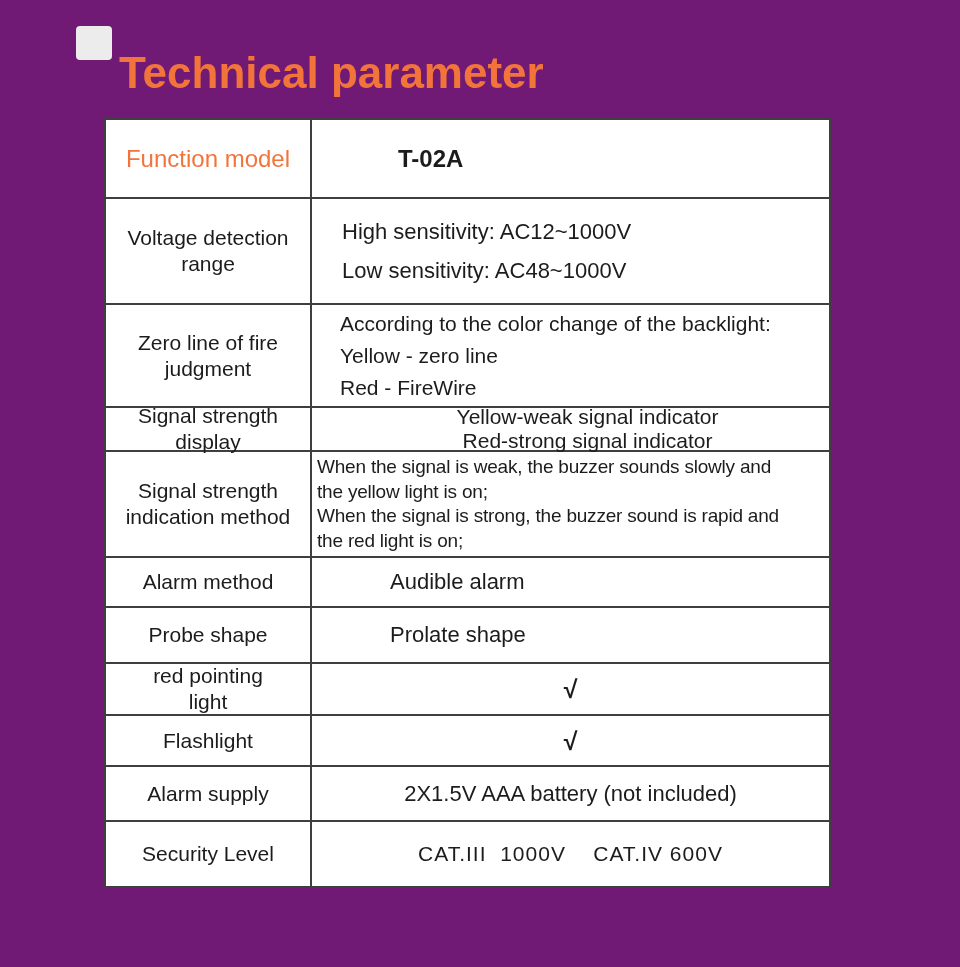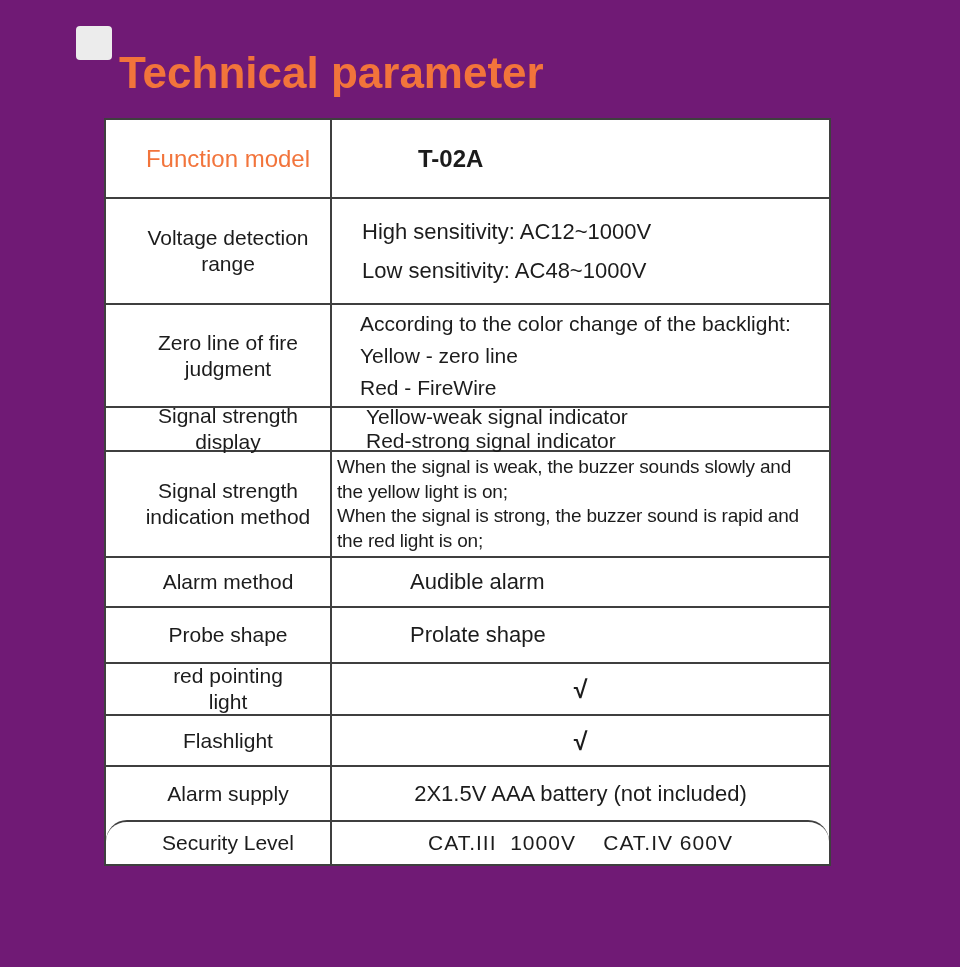--- a/index.html
+++ b/index.html
@@ -23,40 +23,40 @@
     position:absolute;left:104px;top:118px;width:727px;
     border:2px solid var(--border);
     color:var(--text);
     background:#fff;
   }
   .row{display:flex;}
   .row + .row{border-top:2px solid var(--border);}
   .cl{
     width:206px;flex:0 0 206px;border-right:2px solid var(--border);
     display:flex;align-items:center;justify-content:center;
-    text-align:center;font-size:21px;line-height:26px;padding:2px 9px;margin-left:20px;
+    text-align:center;font-size:21px;line-height:26px;padding:2px 9px;
   }
   .cl .narrow{display:inline-block;max-width:150px;}
   .accent-label{color:var(--accent);font-size:24px;font-weight:400;}
   .cr{
     flex:1 1 auto;display:flex;flex-direction:column;justify-content:center;
     font-size:22px;line-height:28px;min-width:0;
   }
   .ln{display:block;white-space:nowrap;}
 
   
   .r1{height:77px;}  .r2{height:106px;} .r3{height:103px;} .r4{height:44px;}
   .r5{height:106px;} .r6{height:50px;}  .r7{height:56px;}  .r8{height:52px;}
-  .r9{height:51px;}  .r10{height:55px;} .r11{height:44px;border-radius:21px;}
+  .r9{height:51px;}  .r10{height:55px;} .r11{height:66px;}
 
   
   .v1{padding-left:86px;font-weight:700;font-size:24px;}
   .v2{padding-left:30px;row-gap:11px;}
   .v3{padding-left:28px;font-size:21px;line-height:32px;}
-  .v4{padding-left:34px;font-size:21px;line-height:24px;}
+  .v4{padding-left:34px;font-size:21px;line-height:24px;text-align:center;}
   .v5{padding-left:5px;font-size:19px;line-height:24.5px;letter-spacing:-0.2px;}
   .v6,.v7{padding-left:33px;margin-left:45px;}
   .v8,.v9{align-items:center;font-weight:700;font-size:25px;}
   .v10{align-items:center;}
   .v11{align-items:center;font-size:21px;letter-spacing:1px;white-space:pre;}
   .v11 .ln{white-space:pre;}
 </style>
 </head>
 <body>
 

